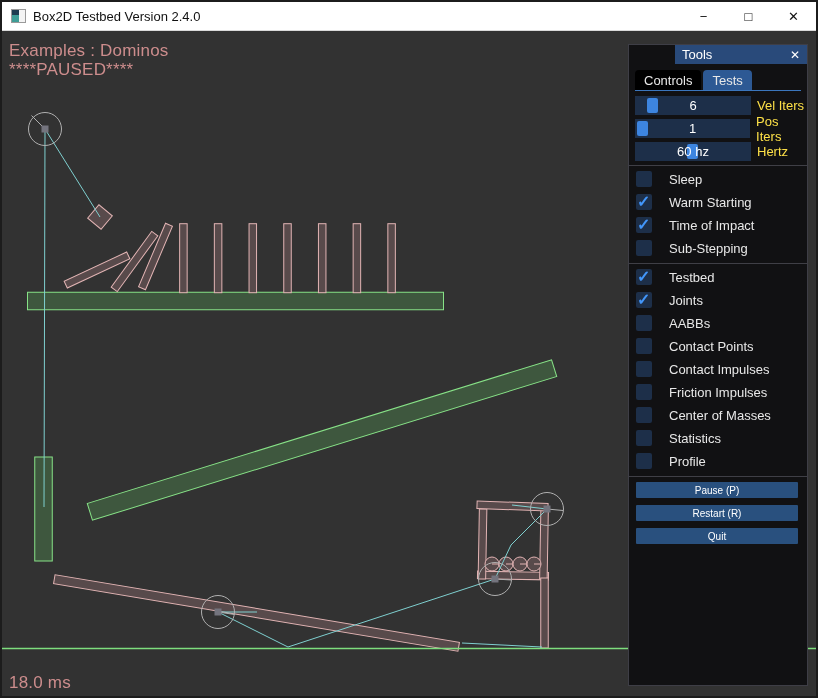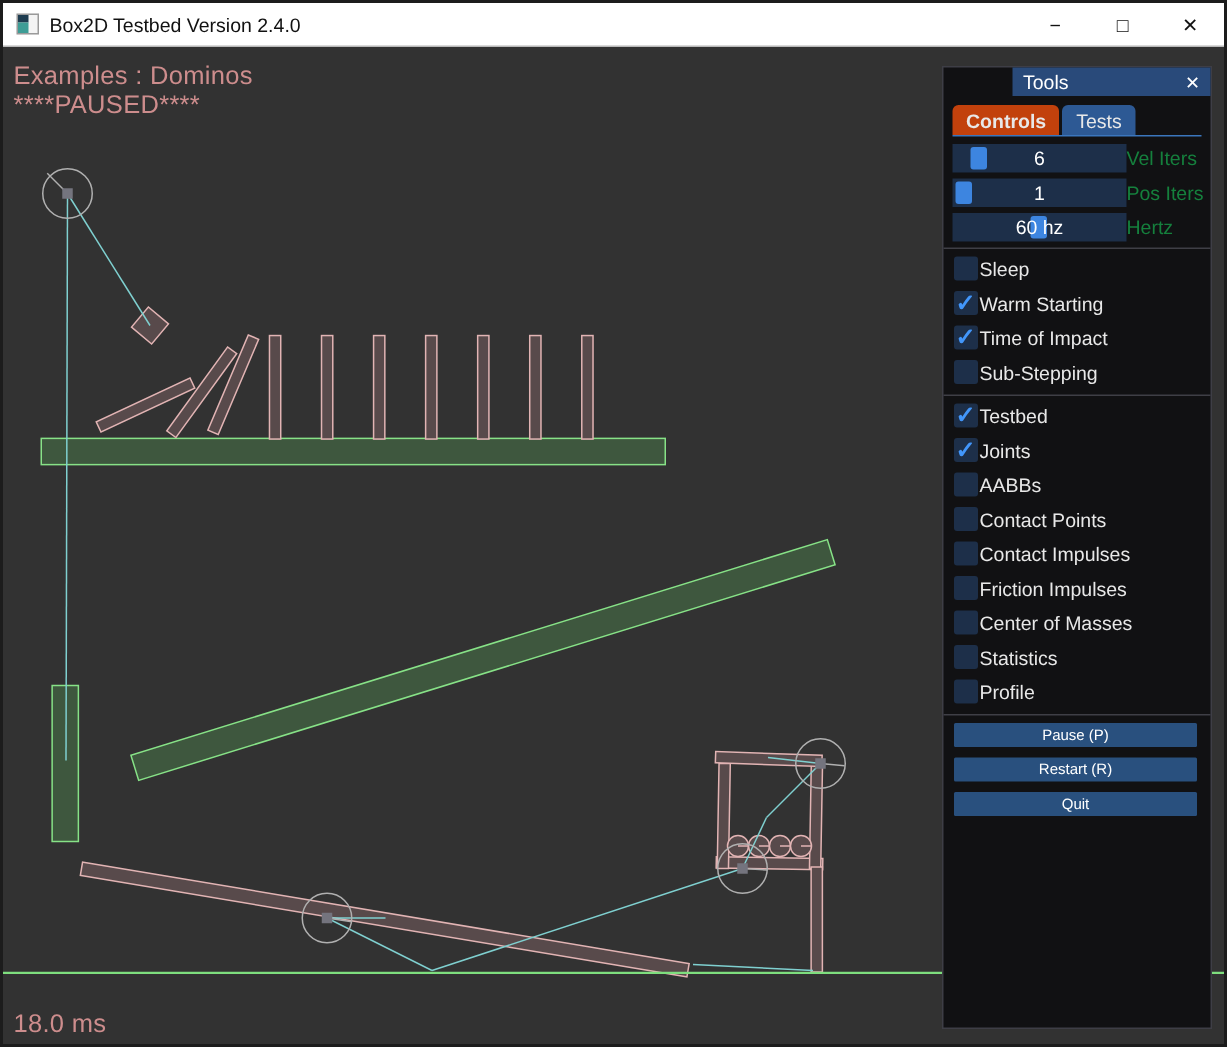--- a/index.html
+++ b/index.html
@@ -20,32 +20,32 @@
   #hud-ms{left:7px;top:671px;}
   
   #scene{position:absolute;left:0;top:0;z-index:5;}
   
   .tools-panel{position:absolute;left:626px;top:42px;width:180px;height:642px;background:#111113;border:1px solid #3e3e46;z-index:30;color:#e8e8e8;font-size:13px;}
   .tp-titlebar{height:19px;background:#294a7a;display:flex;align-items:center;padding:0 7px;margin-left:46px;}
   .tp-title{font-size:13px;color:#fff;}
   .tp-close{margin-left:auto;color:#fff;font-size:12px;line-height:12px;cursor:default;}
   .tp-tabs{display:flex;gap:2px;margin:6px 6px 0 6px;border-bottom:1px solid #3b76bd;}
   .tp-tab{height:20px;padding:0 9px;display:flex;align-items:center;border-radius:4px 4px 0 0;background:#2d5994;color:#e8e8e8;}
-  .tp-tab.active{background:#c2410c;font-weight:bold;}
+  .tp-tab.active{background:#000000;}
   .tp-body{padding:5px 0 0 0;}
   .slider-row{display:flex;align-items:center;height:19px;margin:0 0 4px 6px;}
   .slider-track{position:relative;width:116px;height:19px;background:#1d2f49;}
   .slider-grab{position:absolute;top:2px;width:11px;height:15px;background:#3d85e0;border-radius:2px;}
   .slider-val{position:absolute;left:0;top:0;width:100%;height:100%;display:flex;align-items:center;justify-content:center;color:#fff;z-index:2;}
-  .slider-label{margin-left:0;color:#15803d;}
+  .slider-label{margin-left:6px;color:#fde047;}
   .tp-sep{height:1px;background:#3f3f46;margin:4px 0 5px 0;}
   .check-row{display:flex;align-items:center;height:16px;margin:0 0 7px 7px;}
   .check-box{position:relative;width:16px;height:16px;background:#1d2f49;border-radius:2px;}
   .check-mark{position:absolute;left:1px;top:-2px;color:#4296fa;font-size:16px;font-weight:bold;}
-  .check-label{margin-left:1px;}
+  .check-label{margin-left:17px;}
   .btn-col{padding:0 0 0 7px;}
   .tp-button{width:162px;height:16px;margin-bottom:7px;background:#29507e;color:#fff;display:flex;align-items:center;justify-content:center;font-size:10px;border-radius:1px;}
 </style>
 </head>
 <body>
 
 <div class="window">
 
   <svg id="scene" width="818" height="698" style="background: rgb(50, 50, 50);">
       <rect x="-208" y="-8.75" width="416" height="17.5" transform="translate(233.5,299) rotate(0)" fill="#3e573e" stroke="#87e287" stroke-width="1"></rect>

